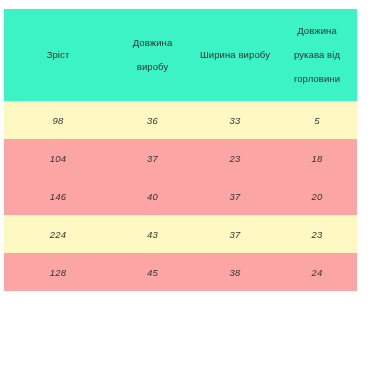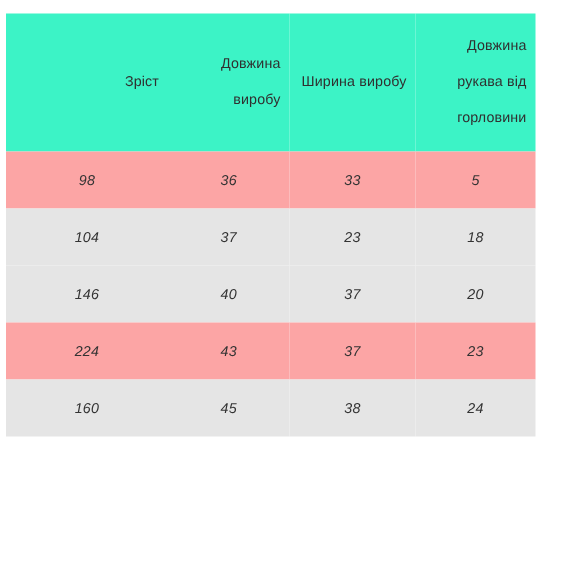--- a/index.html
+++ b/index.html
@@ -32,35 +32,35 @@
   thead tr.header-row {
     background: #3CF3C6;
   }
   thead th {
     height: 92px;
     padding: 4px 6px;
     font-size: 9.5px;
     font-weight: 400;
     font-style: normal;
     color: #303030;
-    text-align: right;
+    text-align: center;
     vertical-align: middle;
     line-height: 2.55;
     letter-spacing: 0.1px;
     box-sizing: border-box;
   }
   thead th .hdr-text {
     display: block;
   }
 
   tbody tr.data-row {
-    background: #fca5a5;
+    background: #fef9c3;
   }
   tbody tr.data-row.alt {
-    background: #e5e5e5;
+    background: #fca5a5;
   }
   tbody td {
     height: 38px;
     padding: 0 6px;
     font-size: 9.5px;
     font-style: italic;
     font-weight: 400;
     color: #333333;
     text-align: center;
     vertical-align: middle;
@@ -114,20 +114,20 @@
         <td>37</td>
         <td>20</td>
       </tr>
       <tr class="data-row">
         <td>224</td>
         <td>43</td>
         <td>37</td>
         <td>23</td>
       </tr>
       <tr class="data-row alt">
-        <td>160</td>
+        <td>128</td>
         <td>45</td>
         <td>38</td>
         <td>24</td>
       </tr>
     </tbody>
   </table>
 </div>
 
 </body></html>

